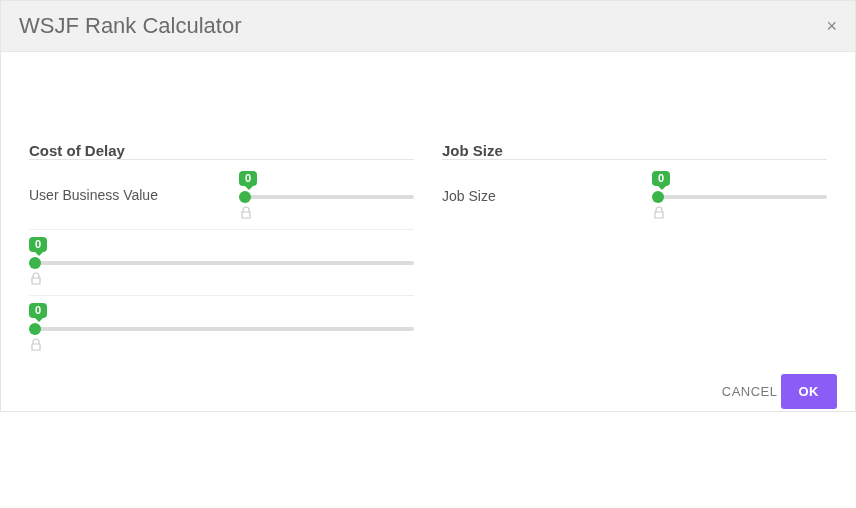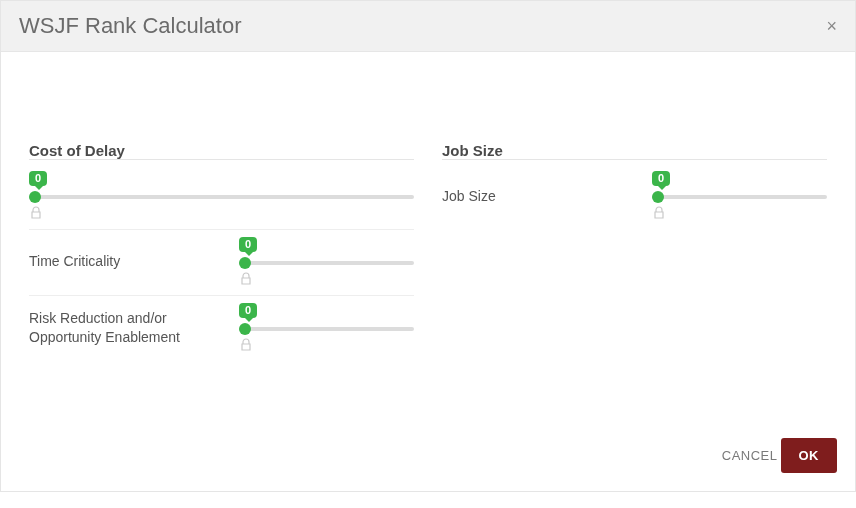--- a/index.html
+++ b/index.html
@@ -1,18 +1,18 @@
 <!DOCTYPE html>
 <html><head>
 <meta charset="utf-8">
 <style>
   * { box-sizing: border-box; margin: 0; padding: 0; }
   html, body { width: 856px; height: 508px; font-family: "Segoe UI", Arial, sans-serif; color: #555; background: #fff; }
   .modal {
-    width: 856px; height: 492px; border: 1px solid #e5e5e5;
+    width: 856px; height: 412px; border: 1px solid #e5e5e5;
     display: flex; flex-direction: column; background: #fff;
   }
   .modal-header {
     background: #f1f1f1; border-bottom: 1px solid #e6e6e6;
     padding: 12px 18px; display: flex; align-items: center; justify-content: space-between;
   }
   .modal-title { font-size: 22px; font-weight: 300; color: #6b6b6b; }
   .close-btn { background: none; border: none; font-size: 18px; color: #888; cursor: pointer; line-height: 1; }
   .modal-body {
     flex: 1; padding: 90px 28px 0 28px;
@@ -59,21 +59,21 @@
   .lock svg { width: 12px; height: 14px; }
   .modal-footer {
     border-top: 0; padding: 12px 18px 18px 0;
     display: flex; justify-content: flex-end; align-items: center; gap: 3px;
   }
   .btn-cancel {
     background: none; border: none; font-size: 13px; letter-spacing: 0.5px;
     color: #7a7a7a; cursor: pointer;
   }
   .btn-ok {
-    background: #7f1d1d; color: #fff; border: none;
+    background: #8b5cf6; color: #fff; border: none;
     font-size: 13px; font-weight: 600; letter-spacing: 0.5px;
     padding: 10px 18px; border-radius: 3px; cursor: pointer;
   }
 </style>
 </head>
 <body>
 
 <div class="modal">
 
   <div class="modal-header">
@@ -82,48 +82,47 @@
       <span>×</span>
     </button>
   </div>
 
   <div class="modal-body">
 
     <div class="col">
       <div class="section-title">Cost of Delay</div>
 
       <div class="row">
+        <div class="row-label">User Business Value</div>
         <div class="slider-wrap">
           <div class="badge">0</div>
           <div class="track"></div>
           <div class="thumb"></div>
           <div class="lock">
             <svg viewBox="0 0 12 14">
                 <path fill="none" stroke="#c9c9c9" stroke-width="1.2" d="M3 6V4a3 3 0 0 1 6 0v2M2 6h8v6H2z"></path>
               </svg>
           </div>
         </div>
       </div>
 
       <div class="row">
-        <div class="row-label">Time Criticality</div>
         <div class="slider-wrap">
           <div class="badge">0</div>
           <div class="track"></div>
           <div class="thumb"></div>
           <div class="lock">
             <svg viewBox="0 0 12 14">
                 <path fill="none" stroke="#c9c9c9" stroke-width="1.2" d="M3 6V4a3 3 0 0 1 6 0v2M2 6h8v6H2z"></path>
               </svg>
           </div>
         </div>
       </div>
 
       <div class="row">
-        <div class="row-label">Risk Reduction and/or Opportunity Enablement</div>
         <div class="slider-wrap">
           <div class="badge">0</div>
           <div class="track"></div>
           <div class="thumb"></div>
           <div class="lock">
             <svg viewBox="0 0 12 14">
                 <path fill="none" stroke="#c9c9c9" stroke-width="1.2" d="M3 6V4a3 3 0 0 1 6 0v2M2 6h8v6H2z"></path>
               </svg>
           </div>
         </div>

